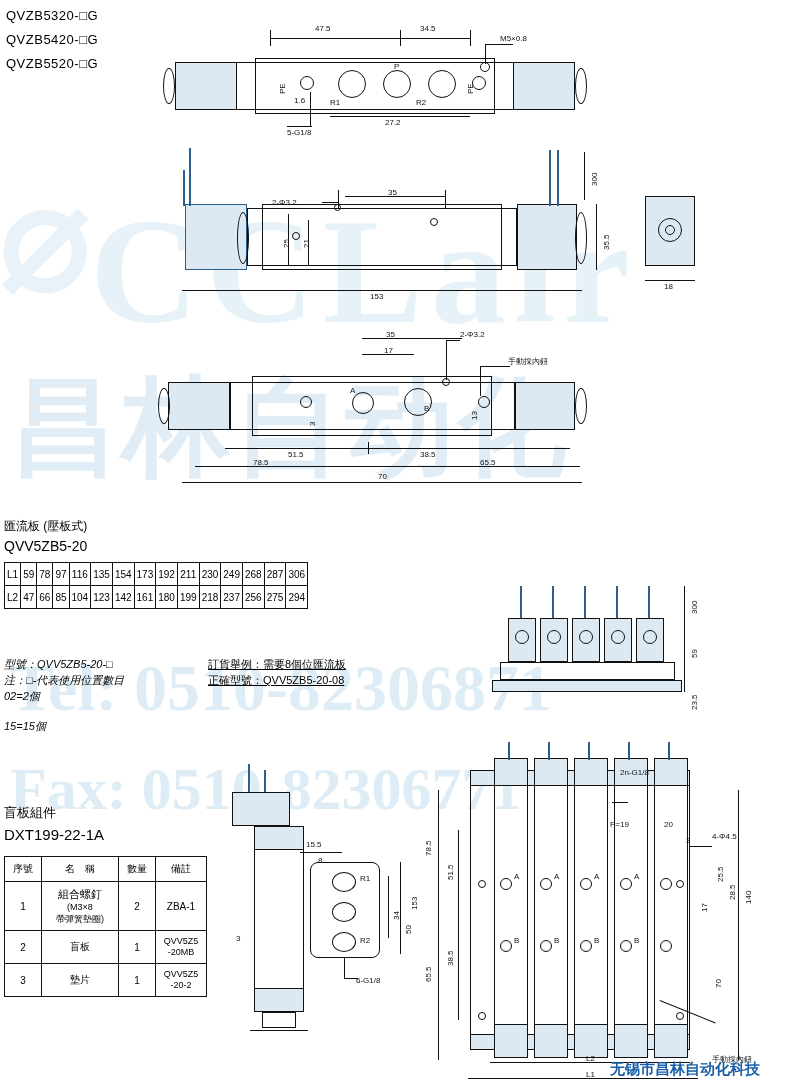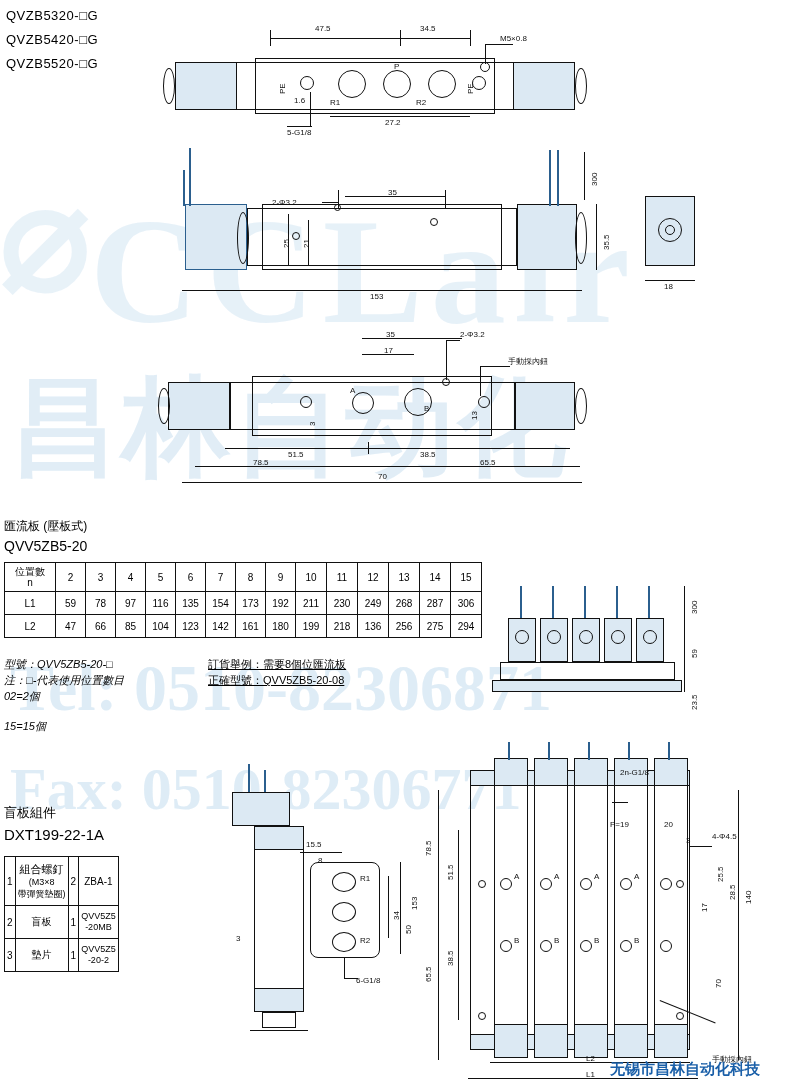--- a/index.html
+++ b/index.html
@@ -149,39 +149,20 @@
   <div class="ln" style="left:182px;top:482px;width:400px;height:1px;"></div>
   <div class="dim" style="left:378px;top:472px;">70</div>
 </div>
 
 <div class="abs" style="left:4px;top:518px;font-size:12px;">匯流板 (壓板式)</div>
 <div class="abs" style="left:4px;top:538px;font-size:14px;">QVV5ZB5-20</div>
 
 <div class="abs" style="left:4px;top:562px;">
   <table>
     <tbody>
-        <tr>
-      <td style="width:46px;height:26px;line-height:11px;">
-        <span>位置數</span><br><span>n</span>
-      </td>
-      <td style="width:25px;">2</td>
-      <td style="width:25px;">3</td>
-      <td style="width:25px;">4</td>
-      <td style="width:25px;">5</td>
-      <td style="width:25px;">6</td>
-      <td style="width:25px;">7</td>
-      <td style="width:25px;">8</td>
-      <td style="width:25px;">9</td>
-      <td style="width:26px;">10</td>
-      <td style="width:26px;">11</td>
-      <td style="width:26px;">12</td>
-      <td style="width:26px;">13</td>
-      <td style="width:26px;">14</td>
-      <td style="width:26px;">15</td>
-    </tr>
     <tr>
       <td style="height:20px;">L1</td>
       <td>59</td>
       <td>78</td>
       <td>97</td>
       <td>116</td>
       <td>135</td>
       <td>154</td>
       <td>173</td>
       <td>192</td>
@@ -197,21 +178,21 @@
       <td>47</td>
       <td>66</td>
       <td>85</td>
       <td>104</td>
       <td>123</td>
       <td>142</td>
       <td>161</td>
       <td>180</td>
       <td>199</td>
       <td>218</td>
-      <td>136</td>
+      <td>237</td>
       <td>256</td>
       <td>275</td>
       <td>294</td>
     </tr>
   </tbody>
     </table>
 </div>
 
 <div class="abs" style="left:4px;top:656px;line-height:16px;font-style:italic;">
   <div class="tblnote">型號：QVV5ZB5-20-□</div>
@@ -248,20 +229,26 @@
   <div class="dimv" style="left:690px;top:710px;">23.5</div>
   <div class="ln" style="left:684px;top:618px;width:1px;height:74px;"></div>
 </div>
 
 <div class="abs" style="left:4px;top:804px;font-size:13px;">盲板組件</div>
 <div class="abs" style="left:4px;top:826px;font-size:15px;">DXT199-22-1A</div>
 
 <div class="abs" style="left:4px;top:856px;">
   <table>
     <tbody>
+        <tr>
+      <td style="width:32px;height:22px;">序號</td>
+      <td style="width:72px;">名　稱</td>
+      <td style="width:32px;">數量</td>
+      <td style="width:46px;">備註</td>
+    </tr>
     <tr>
       <td style="height:46px;">1</td>
       <td style="line-height:12px;font-size:9px;">
         <span style="font-size:11px;">組合螺釘</span><br>
         <span>(M3×8</span><br>
         <span>帶彈簧墊圈)</span>
       </td>
       <td>2</td>
       <td>ZBA-1</td>
     </tr>

